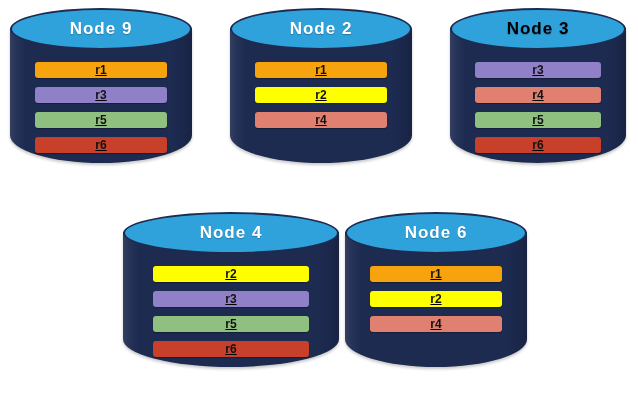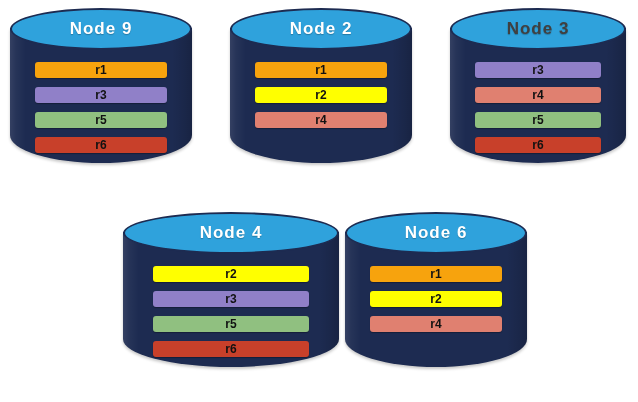--- a/index.html
+++ b/index.html
@@ -88,20 +88,21 @@
     top: 54px;
   }
   .replica {
     height: 16px;
     margin-bottom: 9px;
     border-radius: 3px;
     display: flex;
     align-items: center;
     justify-content: center;
     box-shadow: 0 1px 1px rgba(0,0,0,0.30);
+    text-decoration: underline;
   }
   .replica-label {
     font-size: 12px;
     font-weight: bold;
     color: #111111;
     line-height: 1;
   }
 </style>
 </head>
 <body>
@@ -143,21 +144,21 @@
         </div>
         <div class="replica" style="background: rgb(224, 128, 112);">
           <span class="replica-label" style="color: rgb(17, 17, 17);">r4</span>
         </div>
       </div>
     </div>
     <div class="node" style="left: 450px; top: 8px; width: 176px; height: 175px;">
       <div class="cyl-body" style="background: rgb(29, 43, 81);"></div>
       <div class="cyl-shade"></div>
       <div class="cyl-top" style="background: rgb(47, 162, 220); border-color: rgb(29, 43, 81);">
-        <div class="node-title" style="color: #404040; text-align: center;">Node  3</div>
+        <div class="node-title" style="color: #000000; text-align: center;">Node  3</div>
       </div>
       <div class="replicas">
         <div class="replica" style="background: rgb(144, 128, 200);">
           <span class="replica-label" style="color: rgb(17, 17, 17);">r3</span>
         </div>
         <div class="replica" style="background: rgb(224, 128, 112);">
           <span class="replica-label" style="color: rgb(17, 17, 17);">r4</span>
         </div>
         <div class="replica" style="background: rgb(144, 192, 128);">
           <span class="replica-label" style="color: rgb(17, 17, 17);">r5</span>

